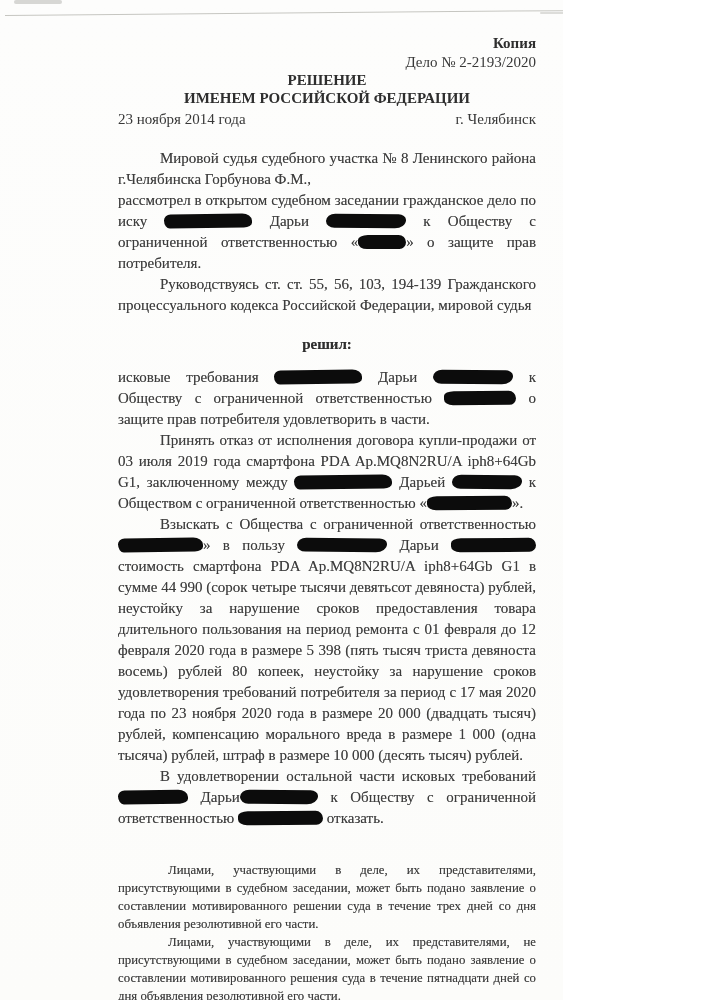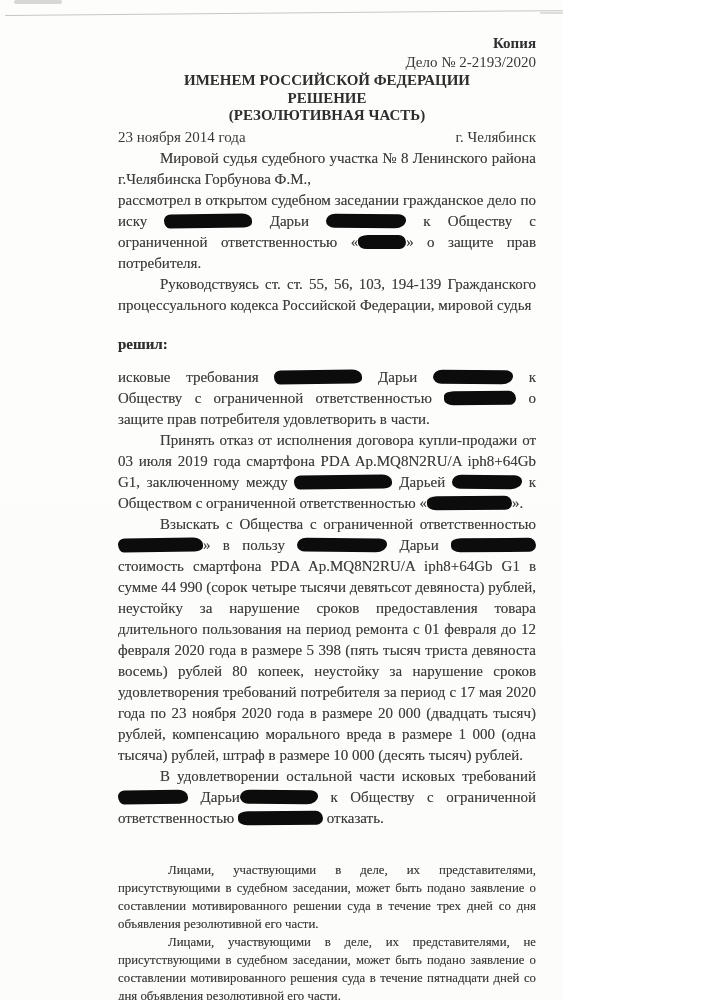--- a/index.html
+++ b/index.html
@@ -51,23 +51,23 @@
   .par {
     margin: 0;
     font-size: 15px; line-height: 21px;
     text-align: justify;
     color: #3d3d3d;
     text-shadow: 0 0 0.4px rgba(70,70,70,.55);
   }
   .par.indent { text-indent: 42px; }
   .par.small { font-size: 12.8px; line-height: 18px; }
   .par.small.indent { text-indent: 50px; }
-  [data-name="judge-intro"] { }
+  [data-name="judge-intro"] { margin-top: 18px; }
   [data-name="resolution-heading"] {
-    margin: 18px 0 12px; 
+    margin: 18px 0 12px; text-align: center;
     font-weight: 700; color: #2e2e2e; text-indent: 0;
   }
   [data-name="notice-present"] { margin-top: 32px; }
   
   .redact {
     display: inline-block;
     height: 14px;
     background: #0c0c0c;
     vertical-align: -2px;
   }
@@ -83,23 +83,22 @@
   <div class="smudge-a" data-name="scan-smudge"></div>
   <div class="smudge-b" data-name="scan-smudge"></div>
 
   <div class="content" data-name="document-content">
     <div class="hdr-right" data-name="header-right-block">
       <div class="copy-label" data-name="copy-label">Копия</div>
       <div class="case-number" data-name="case-number">Дело № 2-2193/2020</div>
     </div>
 
     <div class="title-block" data-name="document-title">
+      <div class="title-line" data-name="title-line-1">РЕШЕНИЕ</div>
       <div class="title-line" data-name="title-line-2">ИМЕНЕМ РОССИЙСКОЙ ФЕДЕРАЦИИ</div>
-      <div class="title-line" data-name="title-line-1">РЕШЕНИЕ</div>
-      <div class="title-line" data-name="title-line-3">(РЕЗОЛЮТИВНАЯ ЧАСТЬ)</div>
     </div>
 
     <div class="date-row" data-name="date-row">
       <span data-name="decision-date">23 ноября 2014 года</span>
       <span data-name="decision-city">г. Челябинск</span>
     </div>
 
     <div data-name="document-body">
         <p class="par indent" data-name="judge-intro">Мировой судья судебного участка № 8 Ленинского района г.Челябинска Горбунова Ф.М.,</p>
         <p class="par" data-name="case-intro">рассмотрел в открытом судебном заседании гражданское дело по иску <span class="redact v0" data-name="redaction-mark" style="width: 88px;"></span> Дарьи <span class="redact v1" data-name="redaction-mark" style="width: 80px;"></span> к Обществу с ограниченной ответственностью «<span class="redact v2" data-name="redaction-mark" style="width: 48px;"></span>» о защите прав потребителя.</p>

